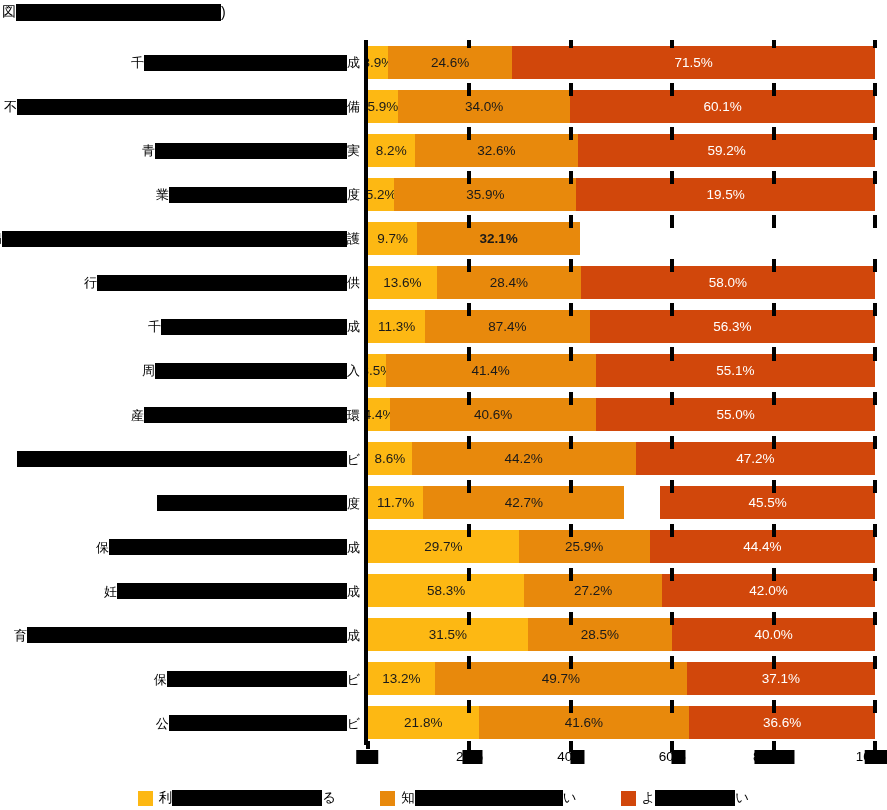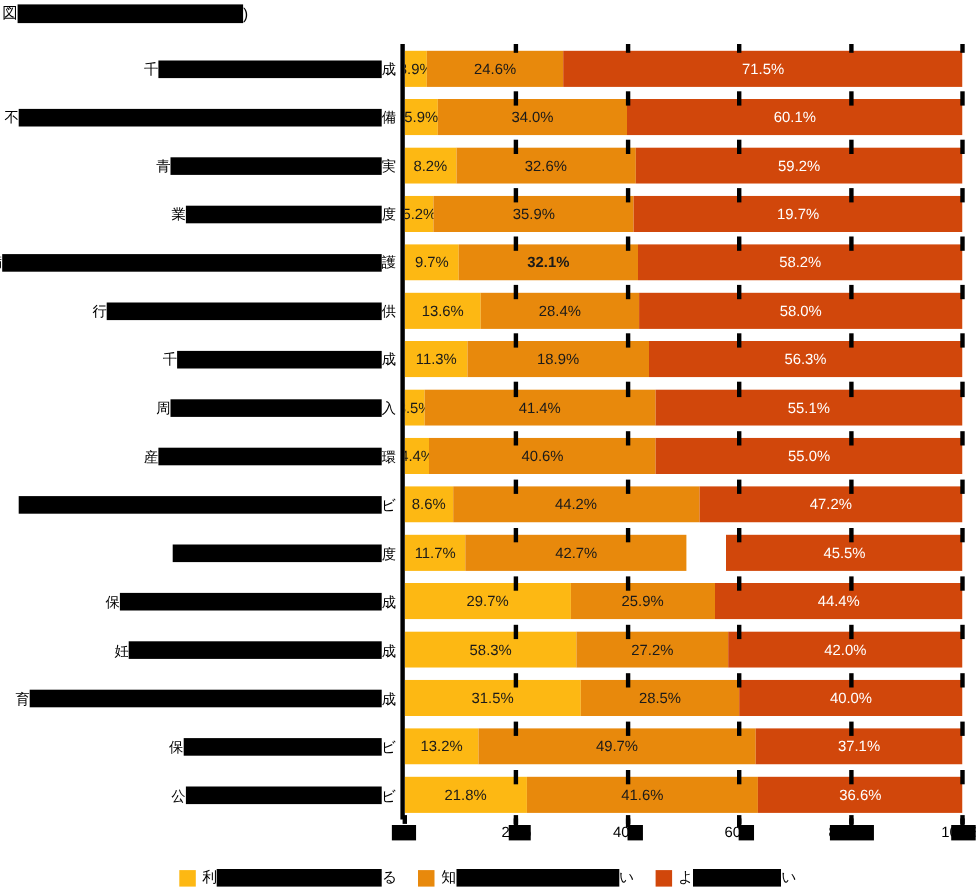--- a/index.html
+++ b/index.html
@@ -133,21 +133,21 @@
   
   #legend {
     position: absolute;
     left: 0;
     top: 786px;
     width: 887px;
     height: 24px;
     display: flex;
     align-items: center;
     justify-content: center;
-    gap: 19px;
+    gap: 44px;
   }
   .legend-item {
     display: flex;
     align-items: center;
     gap: 6px;
     font-size: 13.5px;
     color: #000;
     white-space: nowrap;
   }
   .swatch { width: 15px; height: 15px; display: inline-block; }
@@ -223,38 +223,35 @@
         <span class="tail">度</span>
       </div>
       <div class="bar" style="top: 137.719px; width: 507px;">
         <div class="seg s1" style="width: 26.364px;">
           <span>5.2%</span>
         </div>
         <div class="seg s2" style="width: 182.013px;">
           <span>35.9%</span>
         </div>
         <div class="seg s3" style="width: 299.13px;">
-          <span>19.7%</span>
+          <span>19.5%</span>
         </div>
       </div>
       <div class="ylabel" style="top: 190.281px;">
         <span class="lead">病</span>
         <span class="redact" style="width: 345px;"></span>
         <span class="tail">護</span>
       </div>
       <div class="bar" style="top: 181.781px; width: 507px;">
         <div class="seg s1" style="width: 49.179px;">
           <span>9.7%</span>
         </div>
         <div class="seg s2" style="width: 162.747px; font-weight: bold;">
           <span>32.1%</span>
         </div>
-        <div class="seg s3" style="width: 295.074px;">
-          <span>58.2%</span>
-        </div>
       </div>
       <div class="ylabel" style="top: 234.344px;">
         <span class="lead">行</span>
         <span class="redact" style="width: 250px;"></span>
         <span class="tail">供</span>
       </div>
       <div class="bar" style="top: 225.844px; width: 507px;">
         <div class="seg s1" style="width: 68.952px;">
           <span>13.6%</span>
         </div>
@@ -268,21 +265,21 @@
       <div class="ylabel" style="top: 278.406px;">
         <span class="lead">千</span>
         <span class="redact" style="width: 186px;"></span>
         <span class="tail">成</span>
       </div>
       <div class="bar" style="top: 269.906px; width: 507px;">
         <div class="seg s1" style="width: 57.291px;">
           <span>11.3%</span>
         </div>
         <div class="seg s2" style="width: 164.268px;">
-          <span>18.9%</span>
+          <span>87.4%</span>
         </div>
         <div class="seg s3" style="width: 285.441px;">
           <span>56.3%</span>
         </div>
       </div>
       <div class="ylabel" style="top: 322.469px;">
         <span class="lead">周</span>
         <span class="redact" style="width: 192px;"></span>
         <span class="tail">入</span>
       </div>

